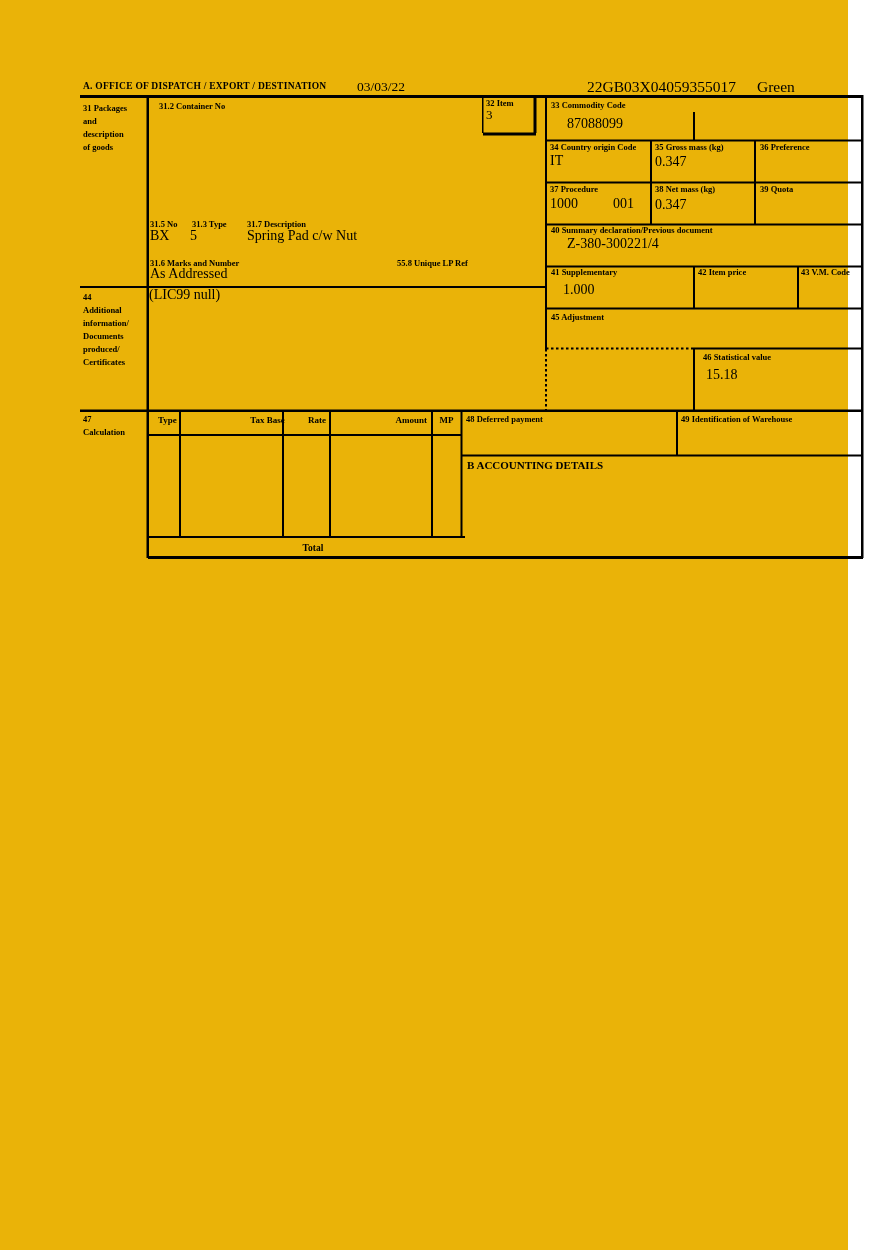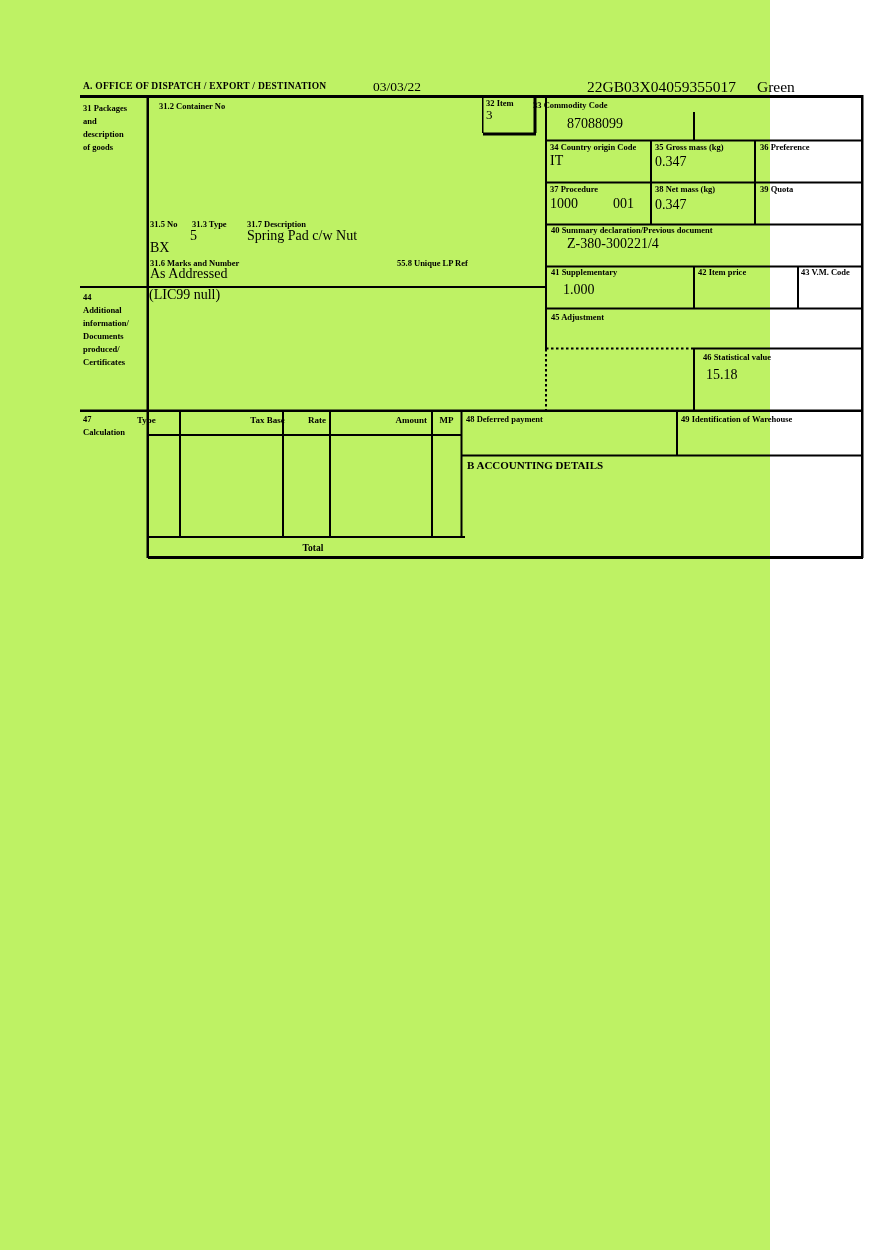--- a/index.html
+++ b/index.html
@@ -1,31 +1,31 @@
 <!DOCTYPE html>
 <html><head>
 <meta charset="utf-8">
 <style>
   html,body { margin:0; padding:0; background:#fff; }
   #page {
-    position:relative; width:770px; height:1250px; background:#bef264;
+    position:relative; width:848px; height:1250px; background:#eab308;
     font-family:"Liberation Serif", serif; color:#000;
   }
   #grid { position:absolute; left:0; top:0; }
   .lbl {
     position:absolute; font-size:8.5px; font-weight:bold; line-height:1.15;
     white-space:nowrap; color:#000;
   }
   .lbl.multi { white-space:pre-line; line-height:13px; }
   .val {
     position:absolute; font-size:14px; font-weight:normal; line-height:1.05;
     white-space:nowrap; color:#000;
   }
   .hdrA { position:absolute; font-size:9.5px; font-weight:bold; letter-spacing:0.25px; white-space:nowrap; }
-  .hdrV { position:absolute; font-size:13.5px; white-space:nowrap;margin-left:16px; }
+  .hdrV { position:absolute; font-size:13.5px; white-space:nowrap; }
   .hdrR { position:absolute; font-size:15.5px; white-space:nowrap; }
   .th { position:absolute; font-size:9px; font-weight:bold; white-space:nowrap; }
   .totalLbl { position:absolute; font-size:9.5px; font-weight:bold; text-align:center; }
   .secB { position:absolute; font-size:11px; font-weight:bold; white-space:nowrap; }
 </style>
 </head>
 <body>
 
 <div id="page">
 
@@ -76,21 +76,21 @@
 and
 description
 of goods</div>
 
   <div class="lbl" style="left:159px; top:102px;">31.2 Container No</div>
   <div class="val" style="left:151px; top:115px;"></div>
 
   <div class="lbl" style="left:486px; top:99px;">32 Item</div>
   <div class="val" style="left:486px; top:108px; font-size:13px;">3</div>
 
-  <div class="lbl" style="left:533px; top:101px;">33 Commodity Code</div>
+  <div class="lbl" style="left:551px; top:101px;">33 Commodity Code</div>
   <div class="val" style="left:567px; top:117px;">87088099</div>
 
   <div class="lbl" style="left:550px; top:143px;">34 Country origin Code</div>
   <div class="val" style="left:550px; top:154px;">IT</div>
   <div class="lbl" style="left:655px; top:143px;">35 Gross mass (kg)</div>
   <div class="val" style="left:655px; top:155px;">0.347</div>
   <div class="lbl" style="left:760px; top:143px;">36 Preference</div>
   <div class="val" style="left:760px; top:155px;"></div>
 
   <div class="lbl" style="left:550px; top:185px;">37 Procedure</div>
@@ -112,40 +112,40 @@
   <div class="val" style="left:801px; top:283px;"></div>
 
   <div class="lbl" style="left:551px; top:313px;">45 Adjustment</div>
   <div class="val" style="left:551px; top:326px;"></div>
   <div class="lbl" style="left:703px; top:353px;">46 Statistical value</div>
   <div class="val" style="left:706px; top:368px;">15.18</div>
 
   <div class="lbl" style="left:150px; top:220px;">31.5 No</div>
   <div class="lbl" style="left:192px; top:220px;">31.3 Type</div>
   <div class="lbl" style="left:247px; top:220px;">31.7 Description</div>
-  <div class="val" style="left:150px; top:241px;font-family:Liberation Serif, serif;">BX</div>
+  <div class="val" style="left:150px; top:229px;font-family:Liberation Serif, serif;">BX</div>
   <div class="val" style="left:190px; top:229px;">5</div>
   <div class="val" style="left:247px; top:229px;">Spring Pad c/w Nut</div>
 
   <div class="lbl" style="left:150px; top:259px;">31.6 Marks and Number</div>
   <div class="lbl" style="left:397px; top:259px;">55.8 Unique LP Ref</div>
   <div class="val" style="left:150px; top:267px;">As Addressed</div>
   <div class="val" style="left:460px; top:267px;"></div>
 
   <div class="lbl multi" style="left:83px; top:291px;">44
 Additional
 information/
 Documents
 produced/
 Certificates</div>
   <div class="val" style="left:149px; top:288px;">(LIC99 null)</div>
 
   <div class="lbl multi" style="left:83px; top:413px;">47
 Calculation</div>
-  <div class="th" style="left:137px; top:415px;">Type</div>
+  <div class="th" style="left:158px; top:415px;">Type</div>
   <div class="th" style="left:181px; top:415px; width:101px; text-align:center;padding-left:36px;">Tax Base</div>
   <div class="th" style="left:283px; top:415px; width:43px; text-align:right;">Rate</div>
   <div class="th" style="left:331px; top:415px; width:96px; text-align:right;">Amount</div>
   <div class="th" style="left:433px; top:415px; width:27px; text-align:center;">MP</div>
   <div class="totalLbl" style="left:148px; top:543px; width:330px;font-family:Liberation Serif, serif;">Total</div>
 
   <div class="lbl" style="left:466px; top:415px;">48 Deferred payment</div>
   <div class="val" style="left:466px; top:428px;"></div>
   <div class="lbl" style="left:681px; top:415px;">49 Identification of Warehouse</div>
   <div class="val" style="left:681px; top:428px;"></div>

